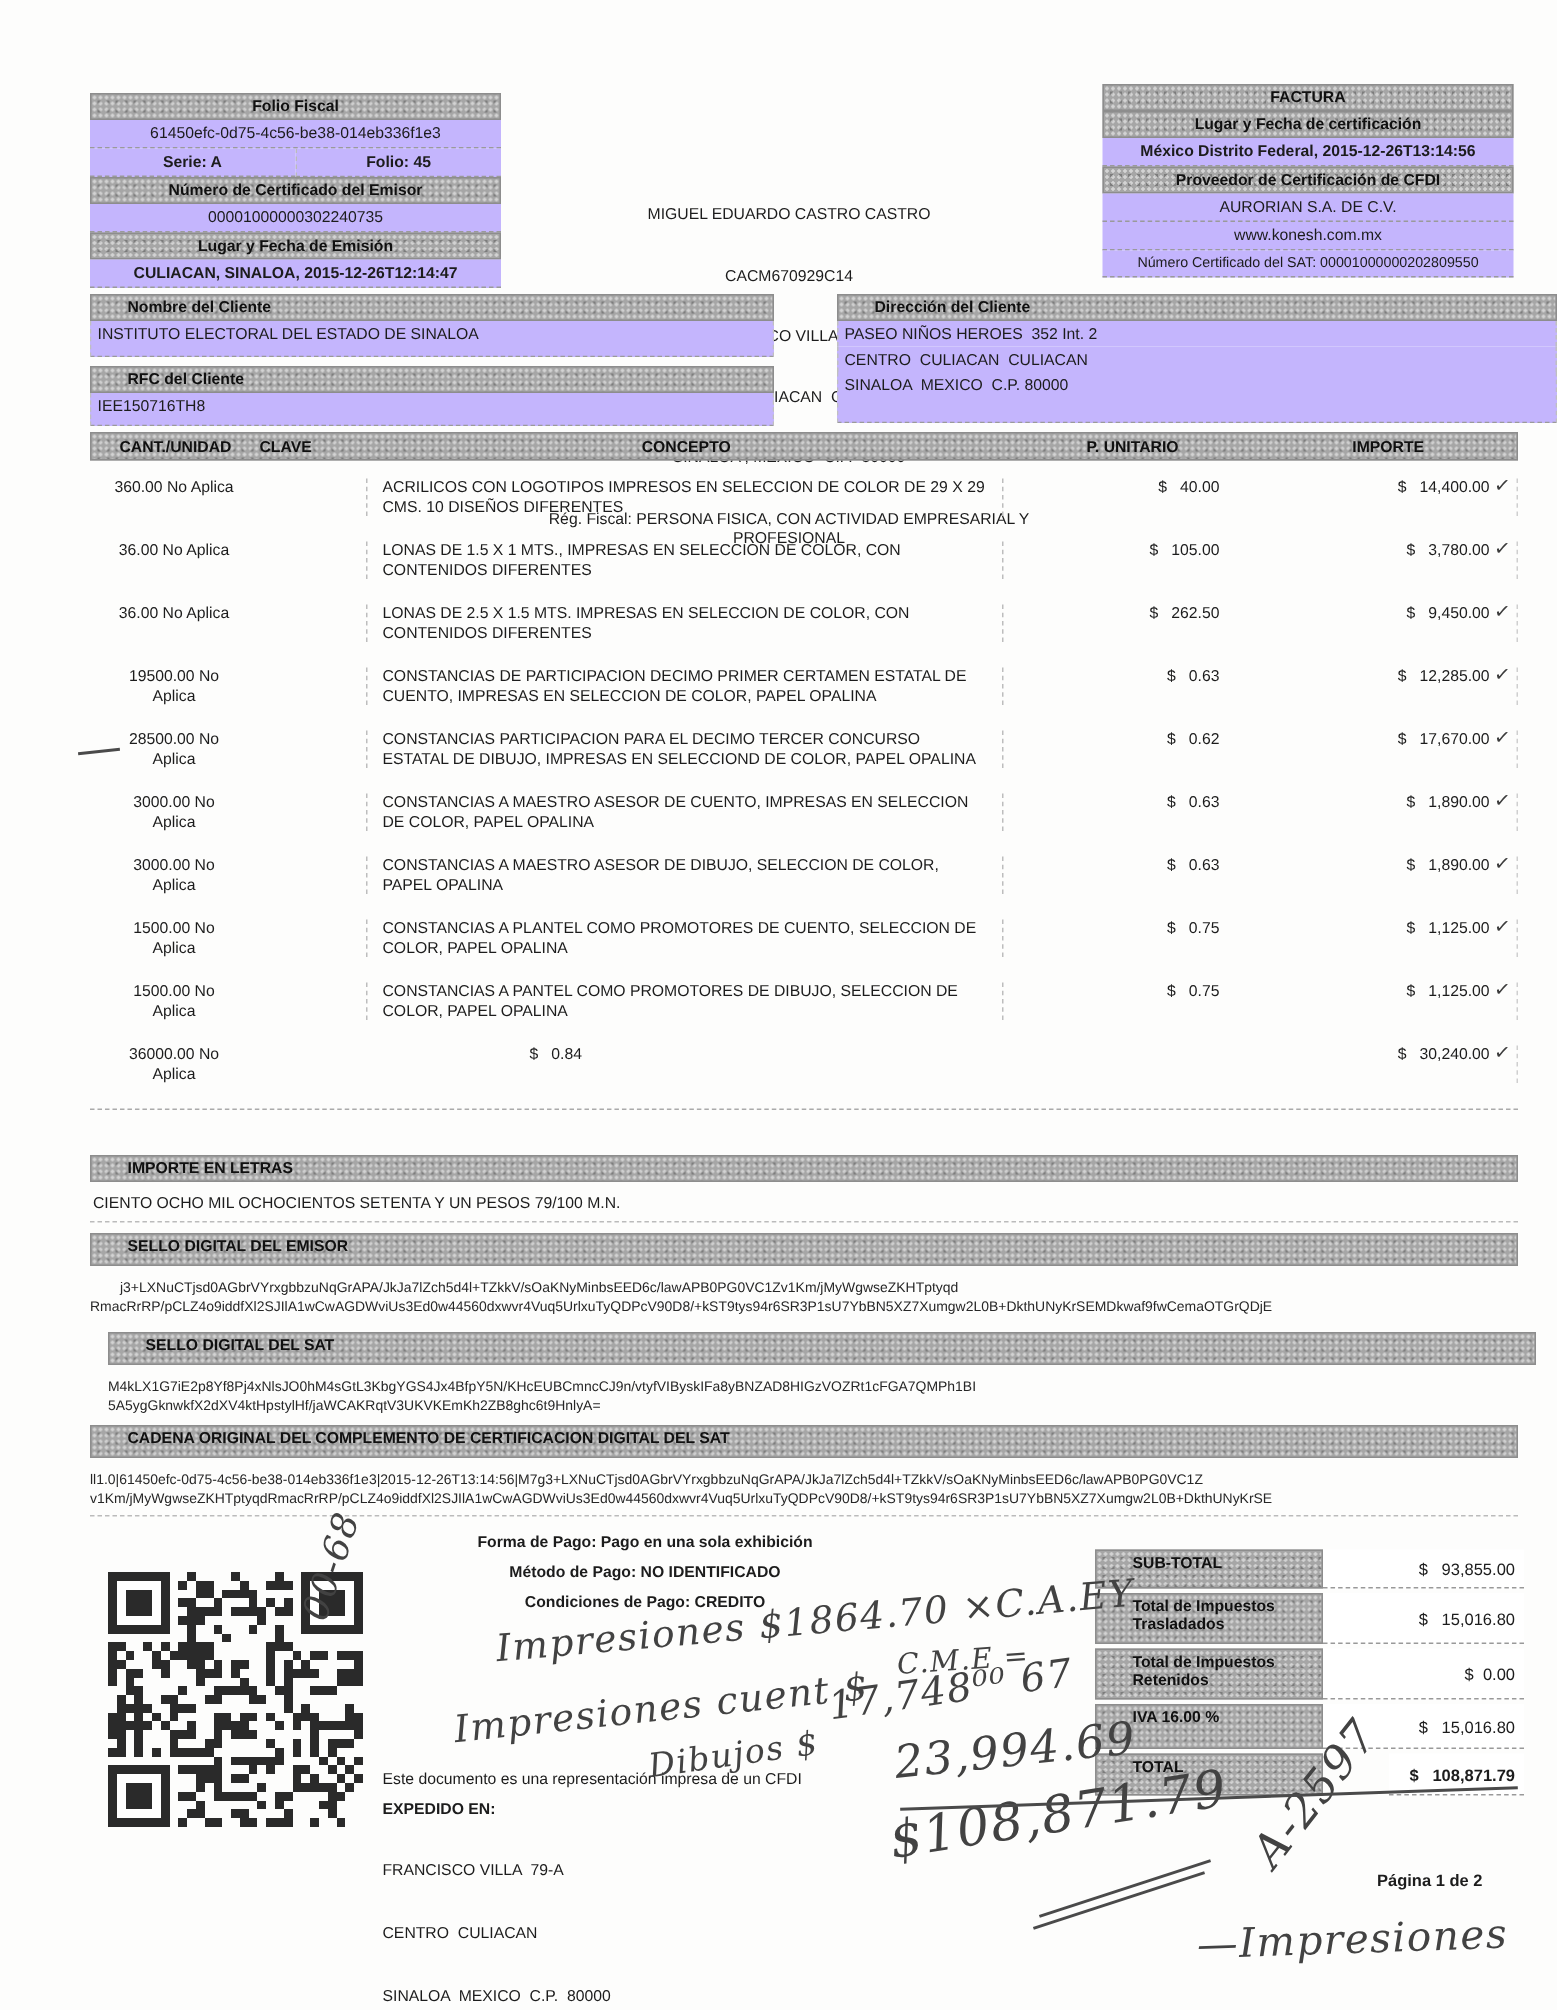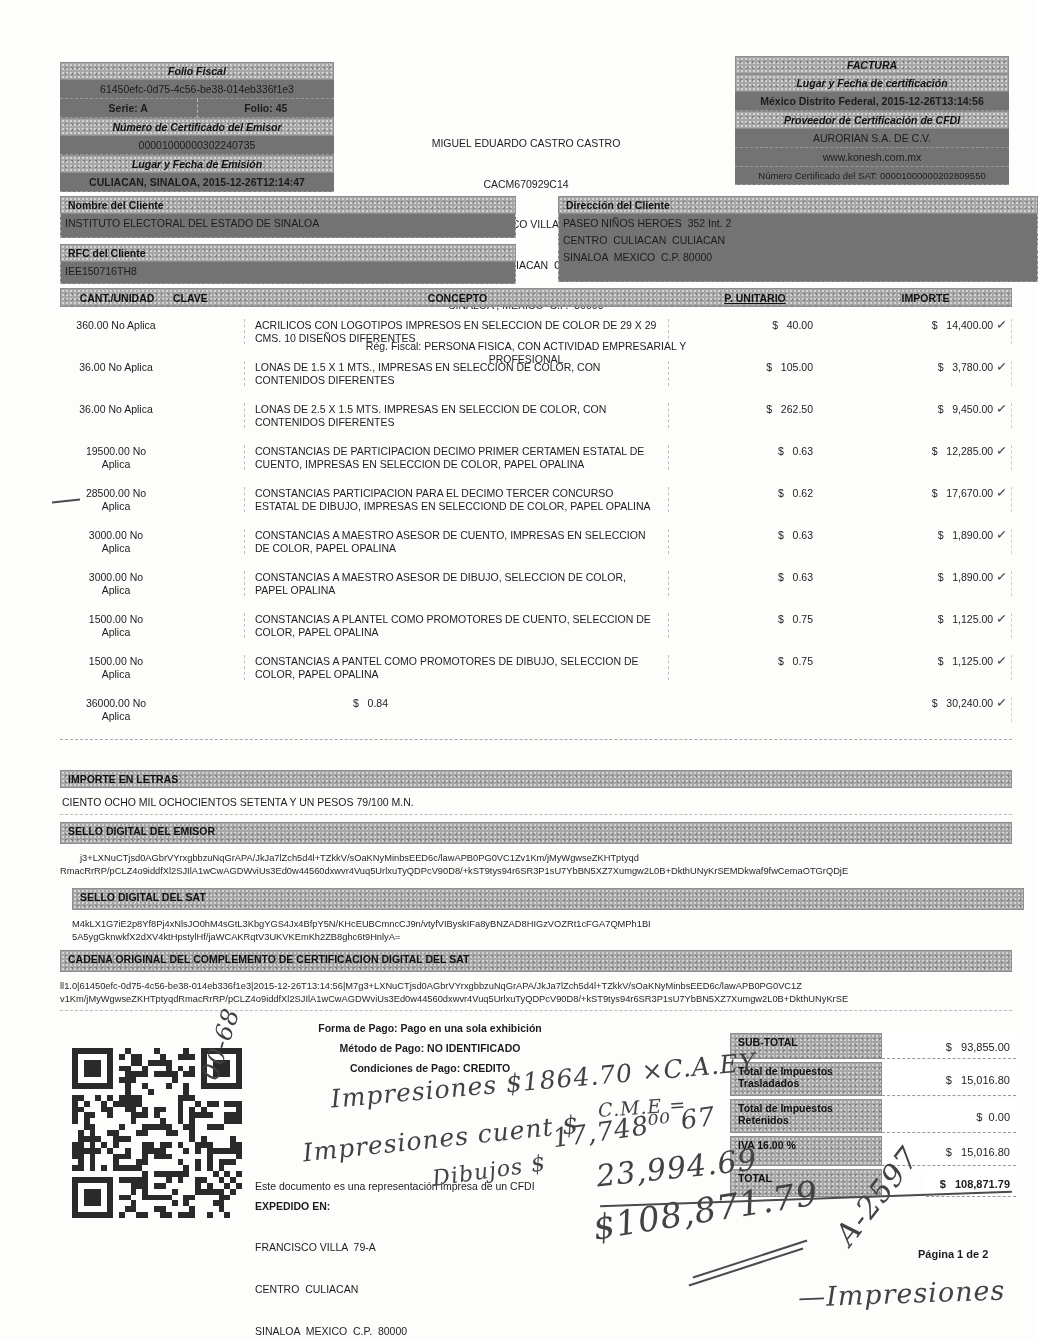--- a/index.html
+++ b/index.html
@@ -13,23 +13,23 @@
     background-color:#a6a6a6;
     background-image:
       radial-gradient(rgba(255,255,255,.5) 1px, transparent 1.3px),
       radial-gradient(rgba(30,30,30,.30) 1px, transparent 1.3px);
     background-size:4px 4px, 6px 6px;
     background-position:0 0, 2px 2px;
     border:1px solid #8d8d8d;
     color:#101010; font-weight:bold; font-size:10.5px;
     padding:2px 4px; box-sizing:border-box;
   }
-  .bar.c{text-align:center;font-style:italic;}
-  .bar.l{text-align:left; padding-left:7px;}
-  .val{background:#737373; border-bottom:1px dashed #9a9a9a; box-sizing:border-box; padding:3px 4px; white-space:pre-wrap;}
+  .bar.c{text-align:center;}
+  .bar.l{text-align:left; padding-left:24px;}
+  .val{background:#c4b5fd; border-bottom:1px dashed #9a9a9a; box-sizing:border-box; padding:3px 4px; white-space:pre-wrap;}
   .val.c{text-align:center;}
   .val.b{font-weight:bold;}
   .vside{border-left:1px dashed #c0c0c0; border-right:1px dashed #c0c0c0;}
   .centerblock{text-align:center; line-height:13.5px; white-space:pre-wrap;}
   
   .tbl{left:60px; top:288px; width:952px;}
   .thead{display:flex; height:19px; align-items:center;}
   .thead .h{font-weight:bold; font-size:10.5px;}
   .tbody{padding-top:12px; border-bottom:1px dashed #aaa;}
   .irow{display:flex; margin-bottom:17px; line-height:12.5px;}
@@ -102,21 +102,21 @@
     <div class="val vside" style="border-bottom:none; height:17px;">PASEO NIÑOS HEROES  352 Int. 2</div>
     <div class="val vside" style="border-bottom:none; height:17px;">CENTRO  CULIACAN  CULIACAN</div>
     <div class="val vside" style="height:34px;">SINALOA  MEXICO  C.P. 80000</div>
   </div>
 
   <div class="abs tbl">
     <div class="thead bar" style="display:flex; padding:0;">
       <div class="h" style="width:112px; text-align:center;">CANT./UNIDAD</div>
       <div class="h" style="width:72px;">CLAVE</div>
       <div class="h" style="width:425px; text-align:center;">CONCEPTO</div>
-      <div class="h" style="width:170px; text-align:center;text-decoration:underline;">P. UNITARIO</div>
+      <div class="h" style="width:170px; text-align:center;">P. UNITARIO</div>
       <div class="h" style="flex:1; text-align:center;">IMPORTE</div>
     </div>
     <div class="tbody">
       <div class="irow">
         <div class="c-qty">360.00  No Aplica</div>
         <div class="c-clave"></div>
         <div class="c-con">ACRILICOS CON LOGOTIPOS IMPRESOS EN SELECCION DE COLOR DE 29 X 29 CMS. 10 DISEÑOS DIFERENTES</div>
         <div class="c-pu">$   40.00</div>
         <div class="c-imp"><span>$   14,400.00</span><span class="chk">✓</span></div>
       </div>

